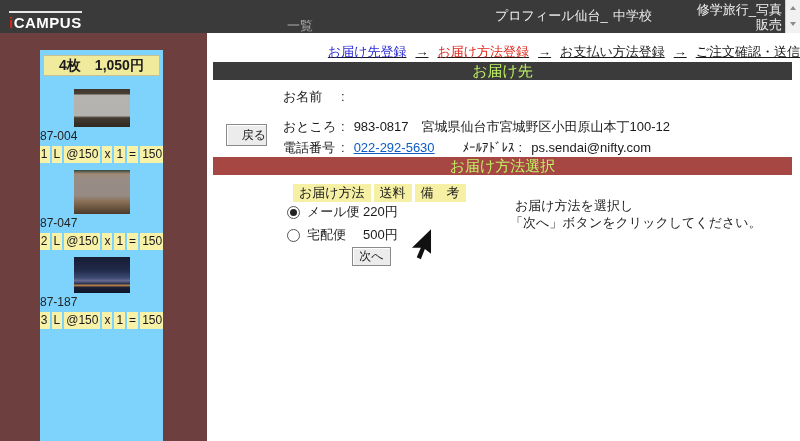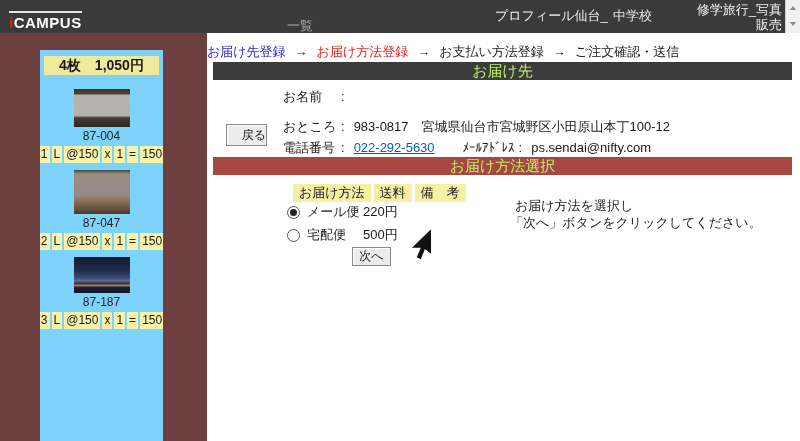--- a/index.html
+++ b/index.html
@@ -26,21 +26,21 @@
   .tri-up { width:0; height:0; border-left:3px solid transparent; border-right:3px solid transparent;
             border-bottom:4px solid #8a8a8a; }
   .tri-down { width:0; height:0; border-left:3px solid transparent; border-right:3px solid transparent;
               border-top:4px solid #8a8a8a; }
 
   
   .sidebar { position:absolute; left:0; top:33px; width:207px; height:408px; background:#6d403f; }
   .cart-panel { position:absolute; left:40px; top:17px; width:123px; height:391px; background:#7dd3fc; overflow:hidden; }
   .cart-total { margin:5px 3px 13px; height:21px; line-height:19px; background:#f0ea9c;
                 border:1px solid #c6c192; font-weight:bold; font-size:14px; text-align:center; }
-  .cart-item { text-align:center; }
+  .cart-item { }
   .cart-item.gap { margin-top:7px; }
   .photo { display:block; margin:0 auto; width:56px; border:0; }
   .photo-1 { height:38px;
     background:linear-gradient(to bottom,#3e352b 0%,#4a4036 13%,#b6b4b0 16%,#b4b2ae 70%,#443a30 76%,#2f2822 100%); }
   .photo-2 { height:44px;
     background:linear-gradient(to bottom,#30483c 0%,#a08a77 9%,#988d86 20%,#968b84 58%,#8a6f55 72%,#4a3a2c 100%); }
   .photo-3 { height:36px;
     background:linear-gradient(to bottom,#151c32 0%,#222b4b 38%,#3c4a73 58%,#666b90 66%,#2c3352 74%,#b87f45 79%,#1a2138 84%,#0f1526 100%); }
   .photo-4 { height:37px;
     background:
@@ -48,21 +48,21 @@
       linear-gradient(#577a46,#577a46) right top/13px 22px no-repeat,
       radial-gradient(circle at 50% 34%, #efeeea 0 8px, transparent 9px),
       linear-gradient(to bottom,#c9d0d5 0 44%,#a7aba6 44% 64%,#6f6c64 64% 100%); }
   .cart-code { font-size:12px; color:#222; margin-top:2px; line-height:14px; }
   .cart-price-row { display:flex; justify-content:center; gap:2px; margin-top:3px; font-size:12px; line-height:15px; }
   .cart-price-row span { background:#f7f2a8; padding:1px 2px; color:#1a1a1a; }
   .cart-no { color:#e8380d; }
 
   
   .main { position:absolute; left:207px; top:33px; width:593px; height:408px; background:#fff; }
-  .breadcrumb { position:absolute; left:0; top:10px; width:100%; text-align:left; font-size:13px; }
+  .breadcrumb { position:absolute; left:0; top:10px; width:100%; text-align:right; font-size:13px;text-decoration:underline; }
   .bc-sep { margin:0 9px; color:#1a1a1a; }
   .bc-link { color:#2b2bd6; text-decoration:none; }
   .bc-current { color:#e0261c; }
   .sec-bar { position:absolute; left:6px; width:579px; height:18px; color:#bef264; font-size:15px;
              text-align:center; line-height:18px; }
   .sec-dark { top:29px; background:#3b3b3b; }
   .sec-red { top:124px; background:#a64744; }
 
   .btn { background:#ececec; border:1px solid #8a8a8a; box-shadow:inset 1px 1px 0 #fff;
          font-size:12px; color:#222; text-align:center; font-family:inherit; cursor:default; }

